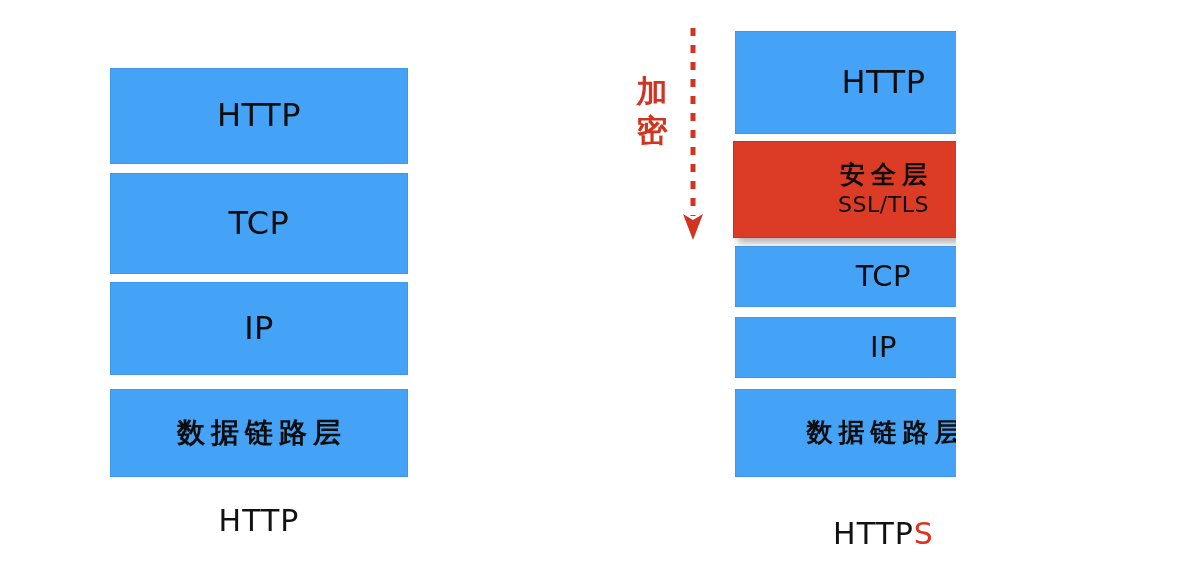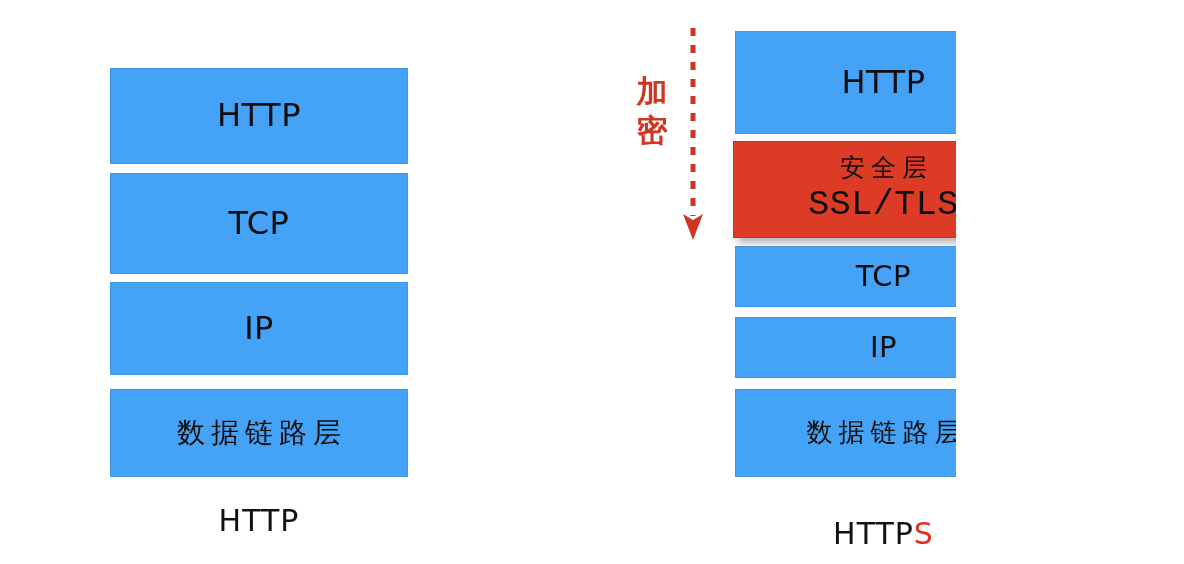--- a/index.html
+++ b/index.html
@@ -39,21 +39,21 @@
     border: 1px solid #c8331f;
     box-shadow: 5px 5px 7px rgba(90,90,90,0.45);
   }
   .layer-label-latin {
     font-family: "DejaVu Sans", "Liberation Sans", sans-serif;
     font-weight: 400;
     letter-spacing: 0.5px;
   }
   .layer-label-cjk {
     font-family: "DejaVu Sans", "Liberation Sans", sans-serif;
-    font-weight: 400;
+    font-weight: 700;
     letter-spacing: 6px;
     text-indent: 6px;
   }
 
   
   .stack-caption {
     position: absolute;
     text-align: center;
     font-family: "DejaVu Sans", "Liberation Sans", sans-serif;
     font-size: 30px;
@@ -121,21 +121,21 @@
   </div>
 
   <div>
 
     <div class="layer-box blue" style="left:735px; top:31px; width:297px; height:103px;">
       <span class="layer-label-latin" style="font-size:32px;">HTTP</span>
     </div>
 
     <div class="layer-box red" style="left:733px; top:141px; width:301px; height:97px;">
       <span class="layer-label-cjk" style="font-size:25px; margin-bottom:4px;">安全层</span>
-      <span class="layer-label-latin" style="font-size:35px;font-family:Liberation Mono, monospace;">SSL/TLS</span>
+      <span class="layer-label-latin" style="font-size:22px;">SSL/TLS</span>
     </div>
 
     <div class="layer-box blue" style="left:735px; top:246px; width:297px; height:61px;">
       <span class="layer-label-latin" style="font-size:29px;">TCP</span>
     </div>
 
     <div class="layer-box blue" style="left:735px; top:317px; width:297px; height:61px;">
       <span class="layer-label-latin" style="font-size:29px;">IP</span>
     </div>
 

